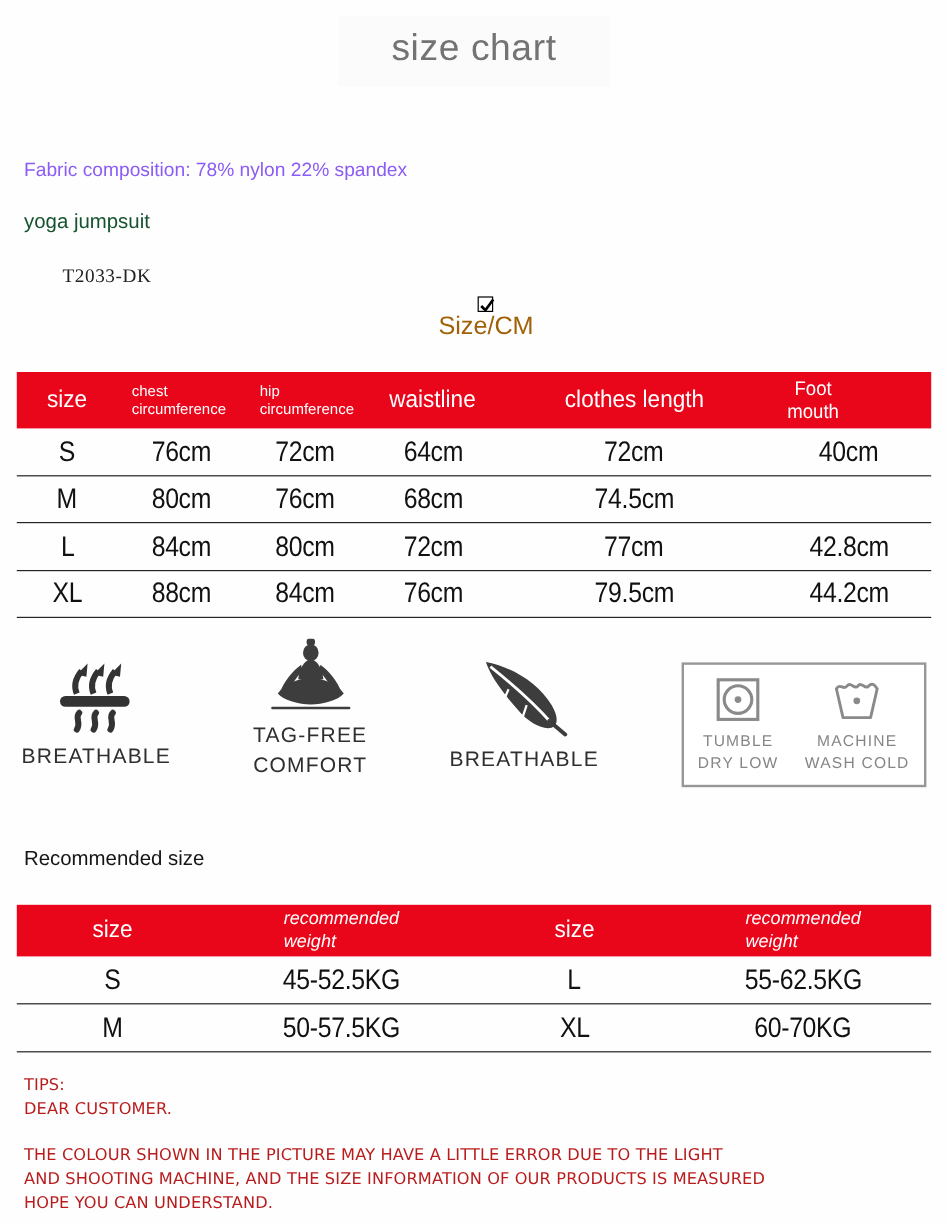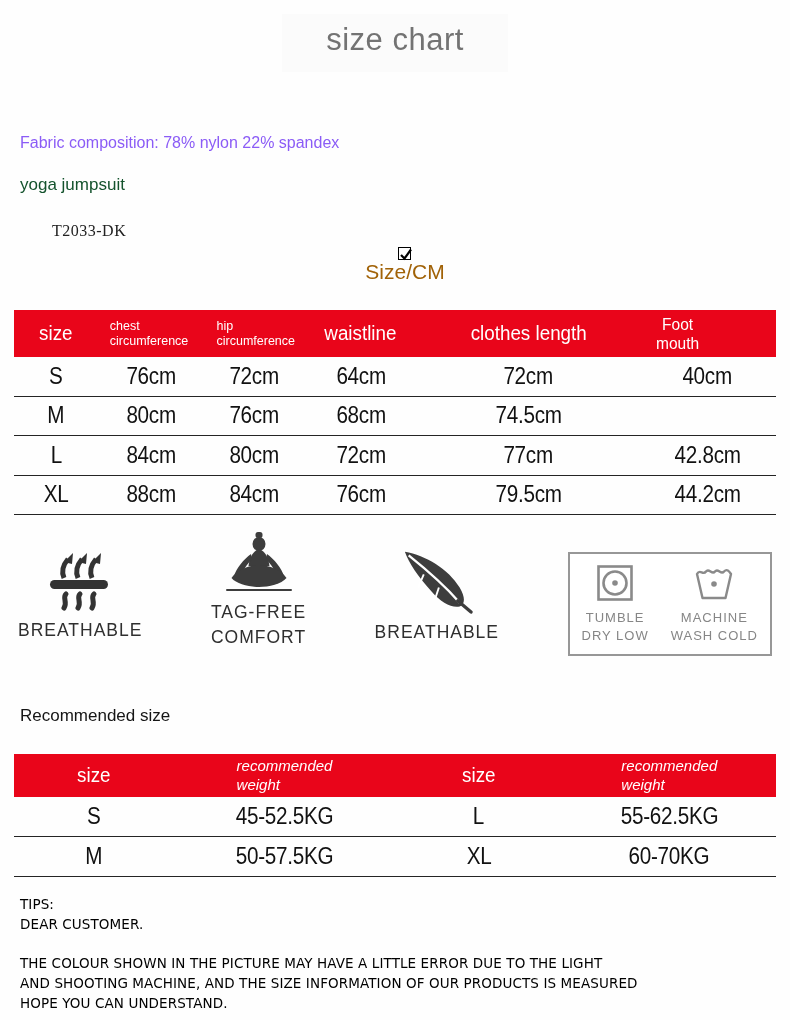--- a/index.html
+++ b/index.html
@@ -50,21 +50,21 @@
               display:flex; gap:22px; }
   .care-item { display:flex; flex-direction:column; align-items:center; }
   .care-label { margin-top:7px; font-size:13px; letter-spacing:1px; color:#868686; line-height:1.4;
                 text-align:center; white-space:nowrap; }
 
   
   .rec-title { margin:50px 0 0 20px; font-size:17px; color:#151515; }
   .tbl2 { margin-top:28px; }
 
   
-  .tips { margin:17px 20px 0; font-size:13.5px; line-height:20px; color:#000000; letter-spacing:0.1px;
+  .tips { margin:17px 20px 0; font-size:13.5px; line-height:20px; color:#b91c1c; letter-spacing:0.1px;
           font-family:"DejaVu Sans", sans-serif; }
   .tips .gap { margin-top:19px; }
 </style>
 </head>
 <body>
 
 <div class="title-wrap">
   <div class="title">size chart</div>
 </div>
 

